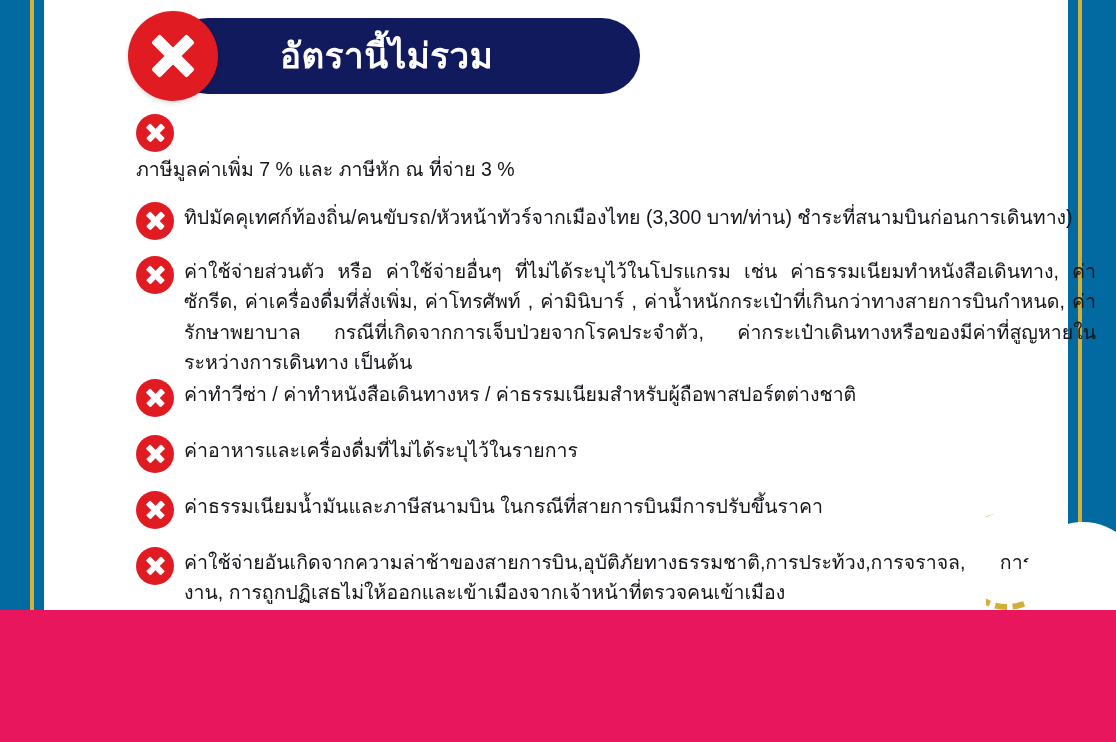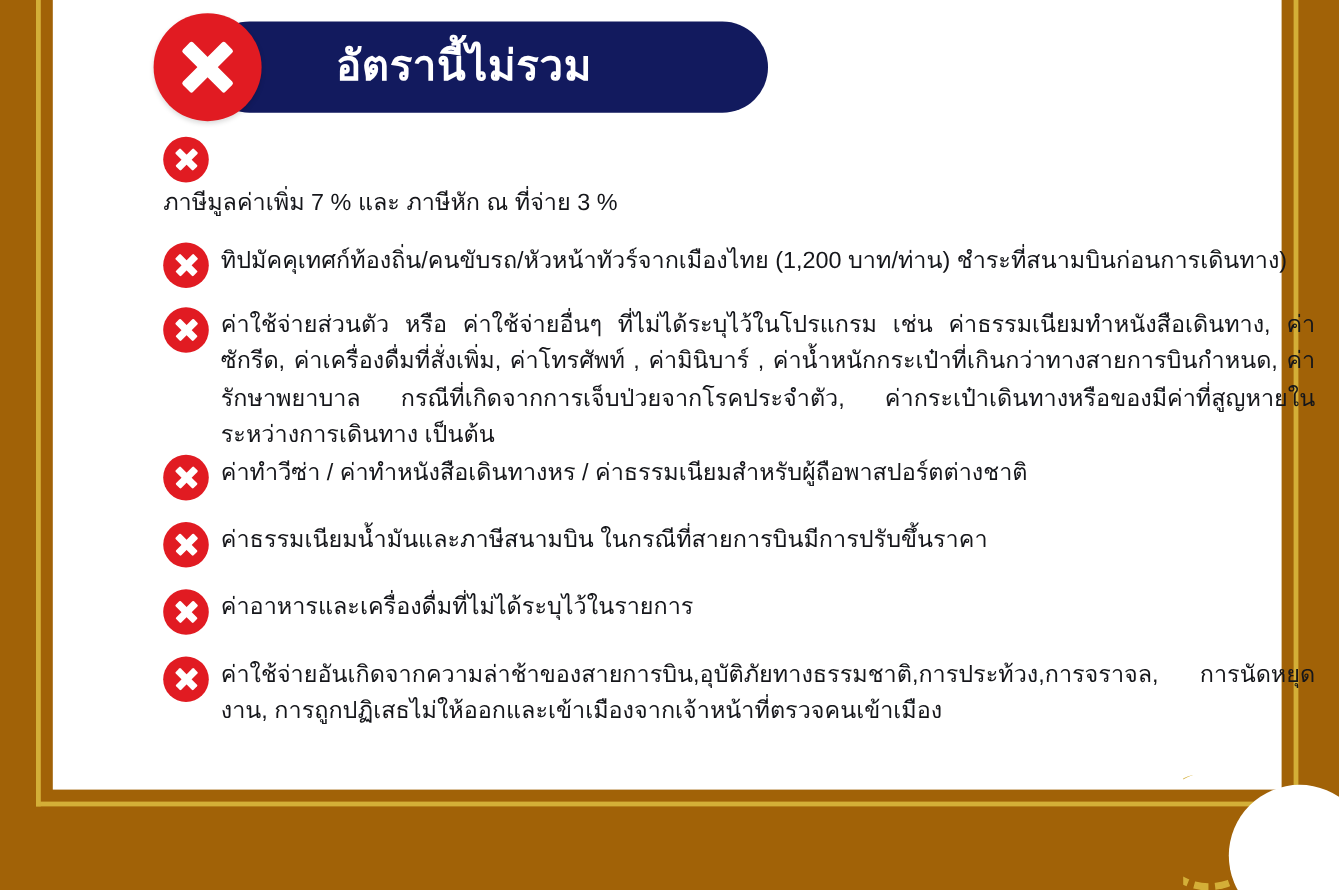--- a/index.html
+++ b/index.html
@@ -10,22 +10,22 @@
     width: 1116px;
     height: 742px;
     overflow: hidden;
     font-family: "Liberation Sans", sans-serif;
     background: #e8175d;
   }
 
   .page {
     position: relative;
     width: 1116px;
-    height: 742px;
-    background: #a16207;
+    height: 610px;
+    background: #0369a1;
     overflow: hidden;
   }
 
   
   .gold-frame {
     position: absolute;
     left: 30px;
     top: 0px;
     width: 1052px;
     height: 672px;
@@ -200,41 +200,41 @@
 
     <div class="list">
 
       <div class="item i0">
         <div class="x-badge"></div>
         <div class="item-text plain">ภาษีมูลค่าเพิ่ม 7 % และ ภาษีหัก ณ ที่จ่าย 3 %</div>
       </div>
 
       <div class="item i1">
         <div class="x-badge"></div>
-        <div class="item-text">ทิปมัคคุเทศก์ท้องถิ่น/คนขับรถ/หัวหน้าทัวร์จากเมืองไทย (1,200 บาท/ท่าน) ชำระที่สนามบินก่อนการเดินทาง)</div>
+        <div class="item-text">ทิปมัคคุเทศก์ท้องถิ่น/คนขับรถ/หัวหน้าทัวร์จากเมืองไทย (3,300 บาท/ท่าน) ชำระที่สนามบินก่อนการเดินทาง)</div>
       </div>
 
       <div class="item i2">
         <div class="x-badge"></div>
         <div class="item-text">ค่าใช้จ่ายส่วนตัว หรือ ค่าใช้จ่ายอื่นๆ ที่ไม่ได้ระบุไว้ในโปรแกรม เช่น ค่าธรรมเนียมทำหนังสือเดินทาง, ค่าซักรีด, ค่าเครื่องดื่มที่สั่งเพิ่ม, ค่าโทรศัพท์ , ค่ามินิบาร์ , ค่าน้ำหนักกระเป๋าที่เกินกว่าทางสายการบินกำหนด, ค่ารักษาพยาบาล กรณีที่เกิดจากการเจ็บป่วยจากโรคประจำตัว, ค่ากระเป๋าเดินทางหรือของมีค่าที่สูญหายในระหว่างการเดินทาง เป็นต้น</div>
       </div>
 
       <div class="item i3">
         <div class="x-badge"></div>
         <div class="item-text plain">ค่าทำวีซ่า / ค่าทำหนังสือเดินทางหร / ค่าธรรมเนียมสำหรับผู้ถือพาสปอร์ตต่างชาติ</div>
       </div>
 
+      <div class="item i4">
+        <div class="x-badge"></div>
+        <div class="item-text plain">ค่าอาหารและเครื่องดื่มที่ไม่ได้ระบุไว้ในรายการ</div>
+      </div>
+
       <div class="item i5">
         <div class="x-badge"></div>
         <div class="item-text plain">ค่าธรรมเนียมน้ำมันและภาษีสนามบิน ในกรณีที่สายการบินมีการปรับขึ้นราคา</div>
-      </div>
-
-      <div class="item i4">
-        <div class="x-badge"></div>
-        <div class="item-text plain">ค่าอาหารและเครื่องดื่มที่ไม่ได้ระบุไว้ในรายการ</div>
       </div>
 
       <div class="item i6">
         <div class="x-badge"></div>
         <div class="item-text">ค่าใช้จ่ายอันเกิดจากความล่าช้าของสายการบิน,อุบัติภัยทางธรรมชาติ,การประท้วง,การจราจล, การนัดหยุดงาน,    การถูกปฏิเสธไม่ให้ออกและเข้าเมืองจากเจ้าหน้าที่ตรวจคนเข้าเมือง</div>
       </div>
 
     </div>
   </div>
 

